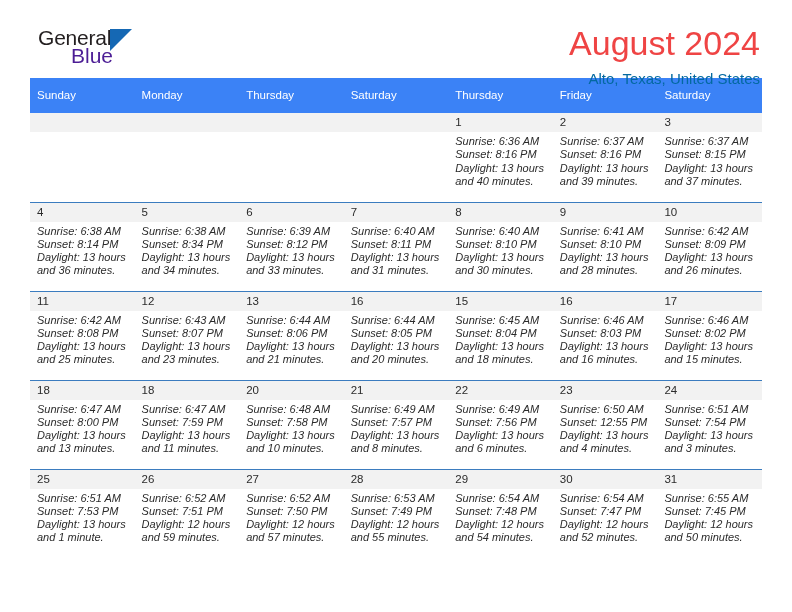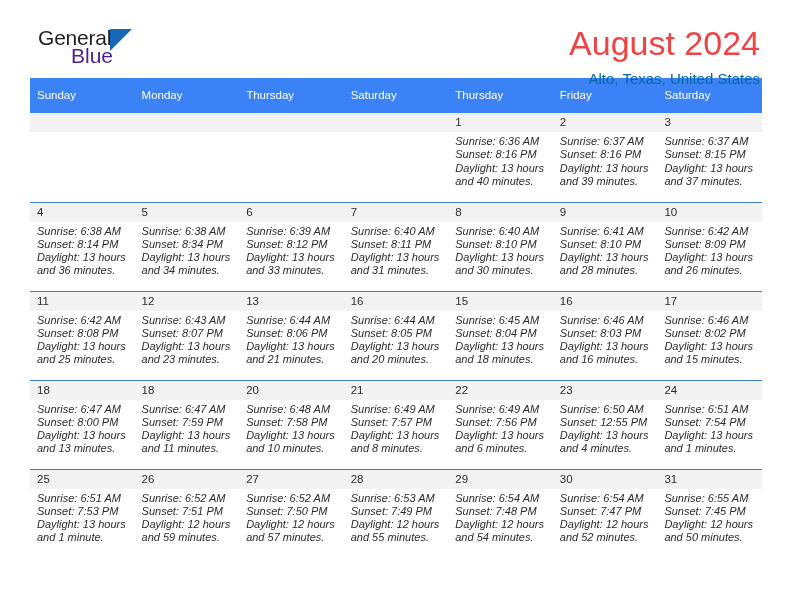--- a/index.html
+++ b/index.html
@@ -403,21 +403,21 @@
             <div>Daylight: 13 hours</div>
             <div>and 4 minutes.</div>
           </div>
         </td>
         <td>
           <div class="daynum-band">24</div>
           <div class="cell-body">
             <div>Sunrise: 6:51 AM</div>
             <div>Sunset: 7:54 PM</div>
             <div>Daylight: 13 hours</div>
-            <div>and 1 minutes.</div>
+            <div>and 3 minutes.</div>
           </div>
         </td>
       </tr>
 
       <tr class="week-row">
         <td>
           <div class="daynum-band">25</div>
           <div class="cell-body">
             <div>Sunrise: 6:51 AM</div>
             <div>Sunset: 7:53 PM</div>

